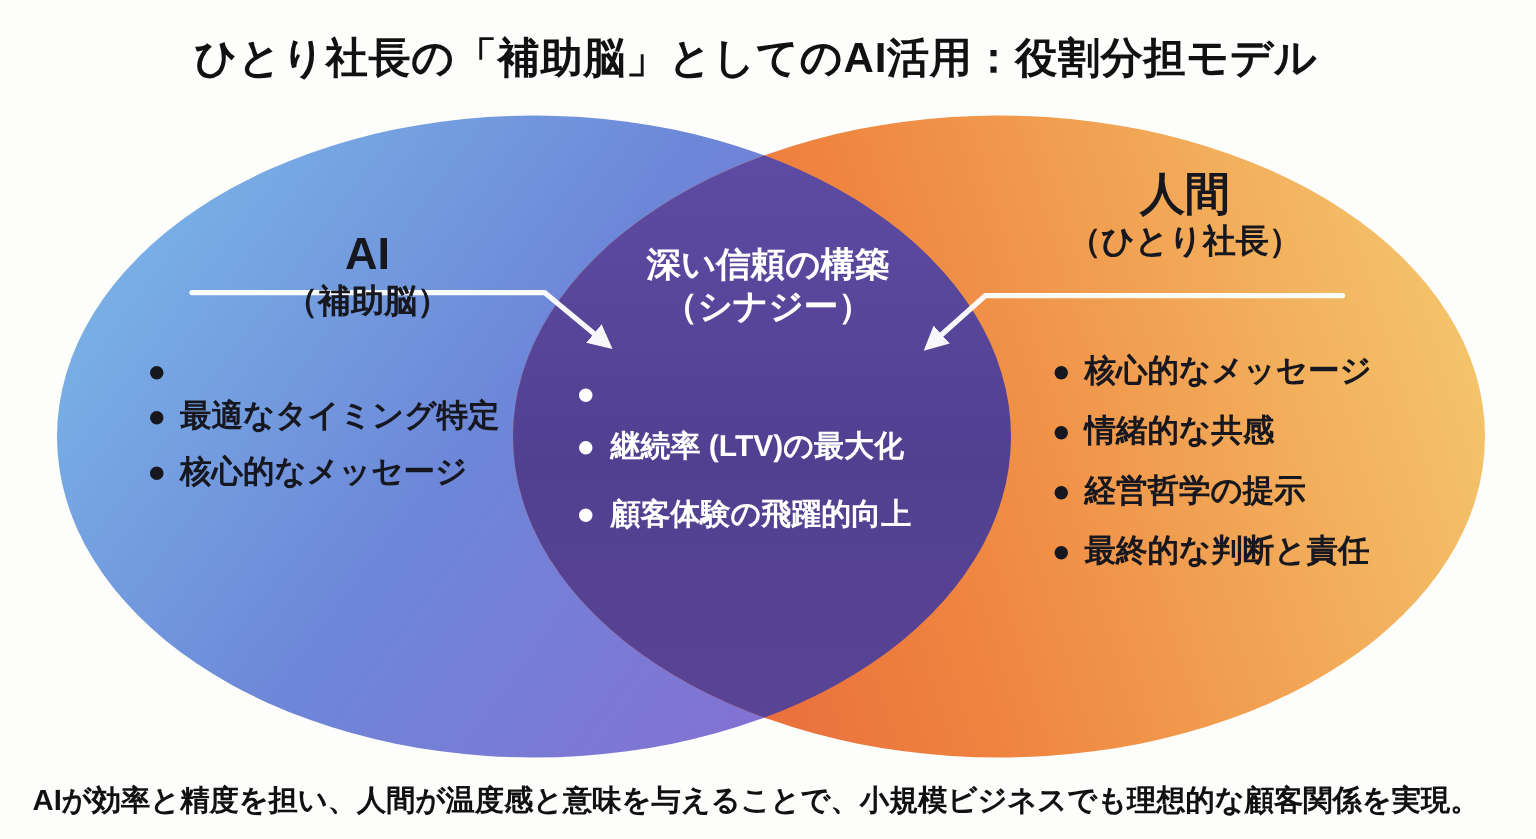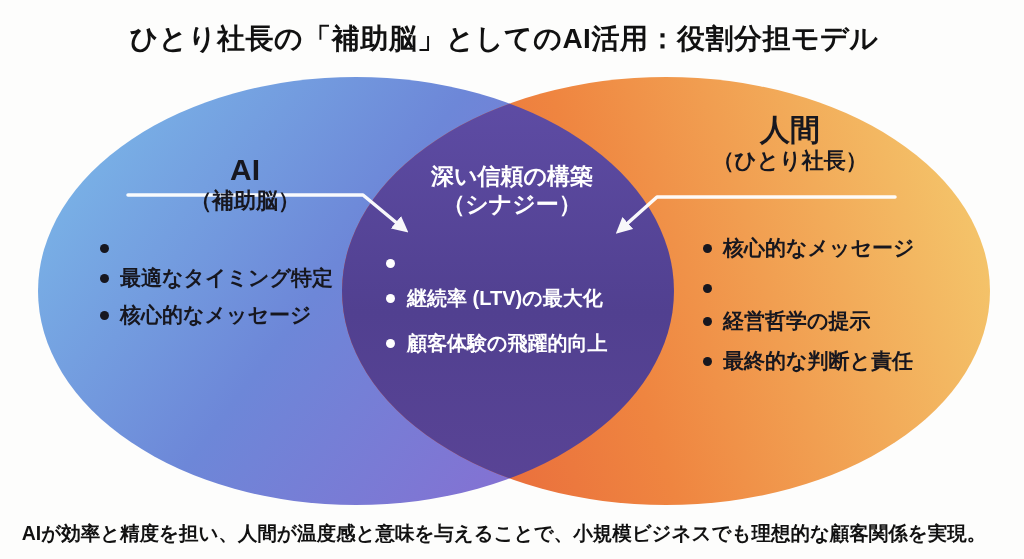--- a/index.html
+++ b/index.html
@@ -146,20 +146,21 @@
     <li><span class="dot"></span><span>顧客体験の飛躍的向上</span></li>
   </ul>
 
   <ul class="bullets list-right">
     <li>
         <span class="dot"></span>
         <span>核心的なメッセージ</span>
       </li>
     <li>
         <span class="dot"></span>
+        <span>情緒的な共感</span>
       </li>
     <li>
         <span class="dot"></span>
         <span>経営哲学の提示</span>
       </li>
     <li>
         <span class="dot"></span>
         <span>最終的な判断と責任</span>
       </li>
   </ul>

